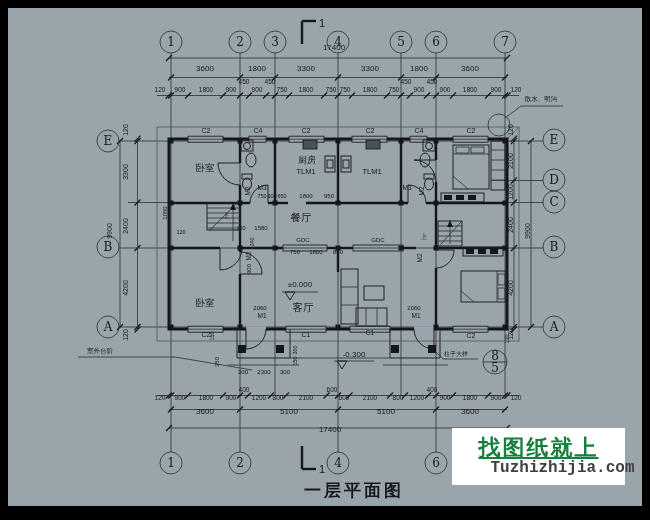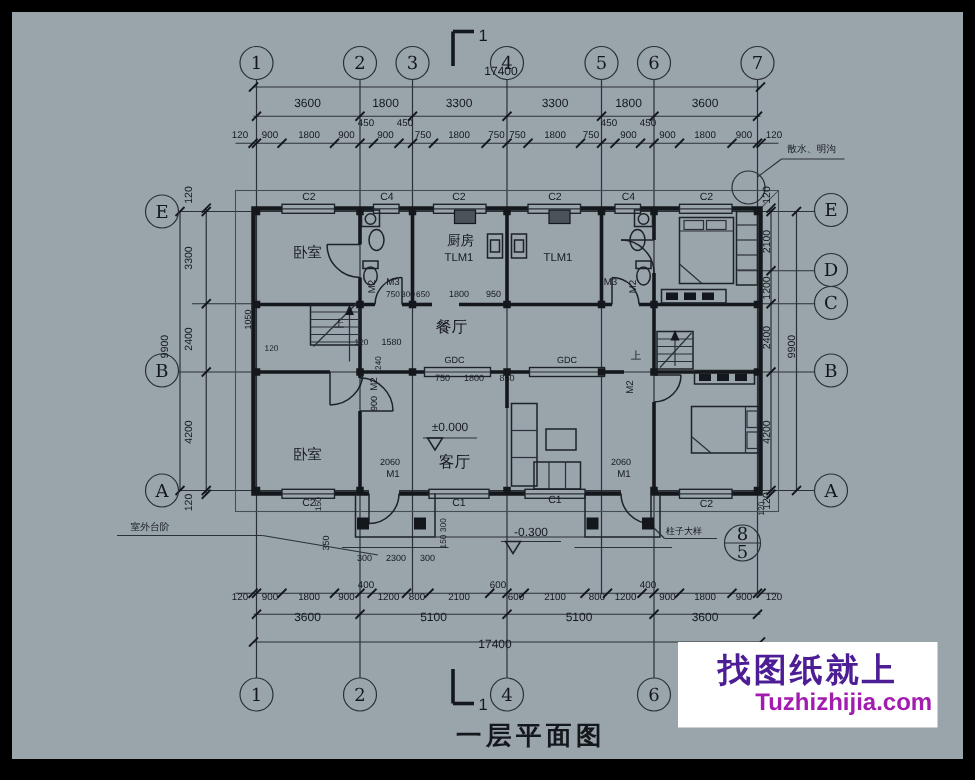--- a/index.html
+++ b/index.html
@@ -18,22 +18,22 @@
   .winbox{fill:#9aa4ab;stroke:#1d2227;stroke-width:0.9}
   .sect{stroke:#14181c;stroke-width:2.4;fill:none}
   .darkbox{fill:#4a525a;stroke:#14181c;stroke-width:0.8}
   text{fill:#14181c;font-family:"Liberation Sans",sans-serif}
   .bubt{font-family:"DejaVu Serif",serif;font-size:12px;text-anchor:middle}
   #title{position:absolute;left:281px;top:479px;width:146px;text-align:center;
          font-size:17px;letter-spacing:3px;color:#14181c;font-weight:bold;
          border-bottom:2px solid #14181c;padding-bottom:19px;font-family:"DejaVu Sans",sans-serif;}
   #watermark{position:absolute;left:452px;top:428px;width:173px;height:57px;background:#ffffff;
              display:flex;flex-direction:column;justify-content:center;align-items:center;line-height:1.1;}
-  #wm1{font-size:22px;font-weight:bold;color:#4c1d95;letter-spacing:2px;font-family:"DejaVu Sans",sans-serif;}
-  #wm2{font-size:16px;font-weight:bold;color:#a21caf;font-family:Liberation Sans, sans-serif;margin-left:48px;}
+  #wm1{font-size:22px;font-weight:bold;color:#15803d;letter-spacing:2px;font-family:"DejaVu Sans",sans-serif;text-decoration:underline;}
+  #wm2{font-size:16px;font-weight:bold;color:#404040;font-family:Liberation Mono, monospace;margin-left:48px;}
 </style>
 </head>
 <body>
 
 <div id="frame">
  <div id="paper"></div>
 
  <svg width="650" height="520" viewBox="0 0 650 520">
 
   <g id="grid">

